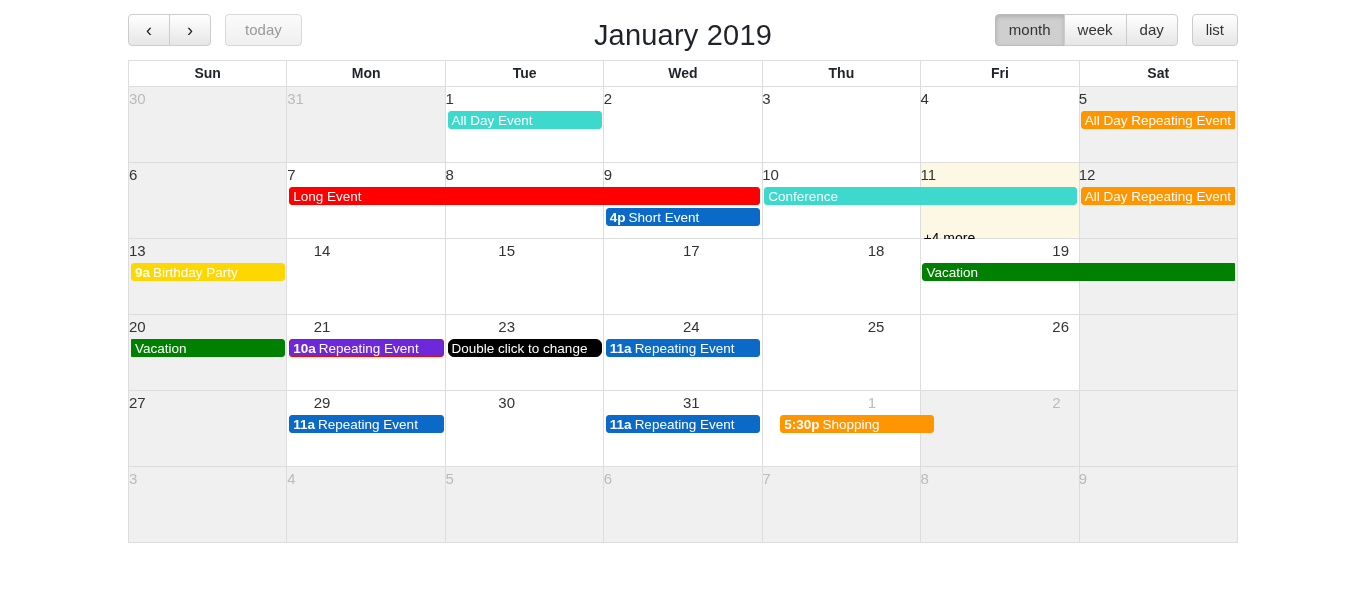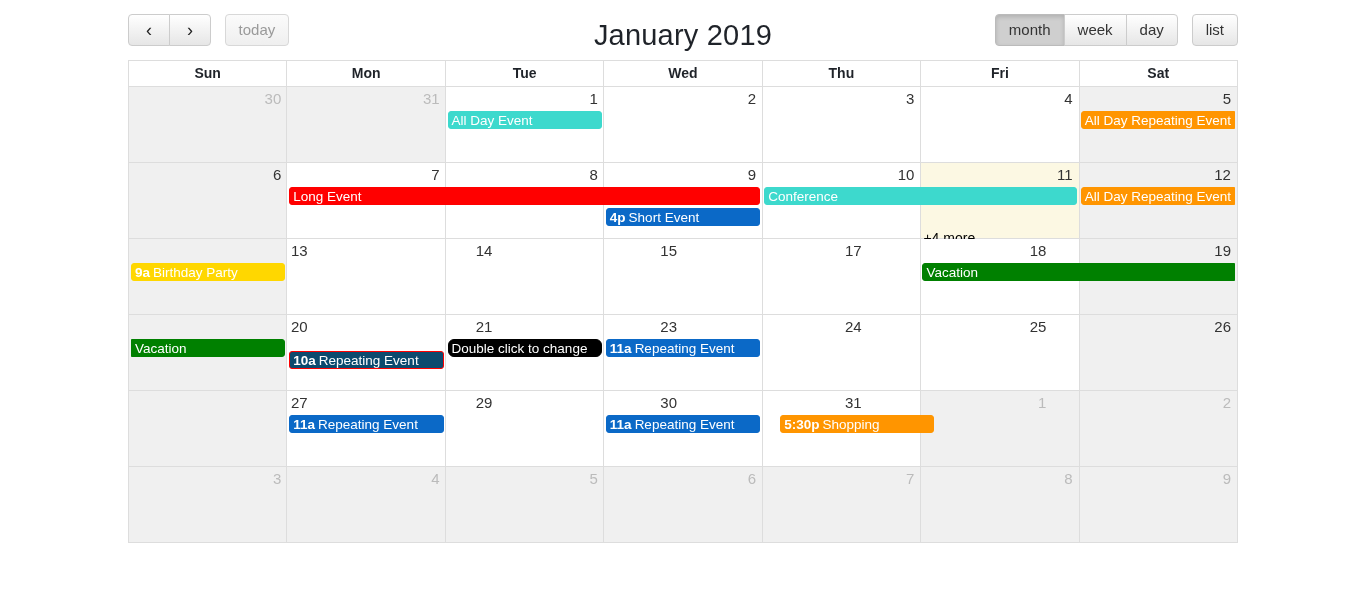--- a/index.html
+++ b/index.html
@@ -100,21 +100,21 @@
     width: 42px;
     padding: 0;
     font-size: 16px;
   }
   .fc-icon-button .glyph {
     display: block;
     font-size: 18px;
     line-height: 30px;
     color: #222;
   }
-  .fc-button-today { width: 64px; padding: 0; }
+  .fc-button-today { width: 77px; padding: 0; }
 
   
   .fc-view {
     border: 1px solid #dddddd;
     border-top: 1px solid #dddddd;
     box-sizing: border-box;
     width: 1110px;
   }
 
   .fc-head-row {
@@ -160,21 +160,20 @@
 
   .fc-num-row {
     position: absolute;
     left: 0; right: 0; top: 0;
     display: flex;
     pointer-events: none;
   }
   .fc-daynum {
     flex: 1 1 0;
     box-sizing: border-box;
-    text-align: right;
     padding: 2px 6px 0 0;
     font-size: 15px;
     line-height: 20px;
     color: #333333;
   }
   .fc-daynum.other { color: #bbbbbb; }
 
   
   .fc-seg-rows {
     position: absolute;
@@ -363,21 +362,21 @@
             <div class="fc-daynum">20</div>
             <div class="fc-daynum">21</div>
             <div class="fc-daynum">23</div>
             <div class="fc-daynum">24</div>
             <div class="fc-daynum">25</div>
             <div class="fc-daynum">26</div>
           </div>
           <div class="fc-seg-rows">
             <div class="fc-seg-row">
               <div class="fc-event nobr-left" style="left: 0%; width: calc(14.2857% - 4px); margin-left: 2px; background: rgb(0, 128, 0); border-color: rgb(0, 128, 0);"><span>Vacation</span></div>
-              <div class="fc-event" style="left: 14.2857%; width: calc(14.2857% - 4px); margin-left: 2px; background: #0c4a6e; border-color: rgb(255, 0, 0); margin-top: 12px;"><span class="t">10a</span><span>Repeating Event</span></div>
+              <div class="fc-event" style="left: 14.2857%; width: calc(14.2857% - 4px); margin-left: 2px; background: #6d28d9; border-color: rgb(255, 0, 0);"><span class="t">10a</span><span>Repeating Event</span></div>
               <div class="fc-event" style="left: 28.5714%; width: calc(14.2857% - 4px); margin-left: 2px; background: rgb(0, 0, 0); border-color: rgb(0, 0, 0); border-radius: 6px;"><span>Double click to change</span></div>
               <div class="fc-event" style="left: 42.8571%; width: calc(14.2857% - 4px); margin-left: 2px; background: rgb(11, 105, 199); border-color: rgb(11, 105, 199);"><span class="t">11a</span><span>Repeating Event</span></div>
             </div>
           </div>
         </div>
         <div class="fc-week">
           <div class="fc-bg-row">
             <div class="fc-bg-cell weekend"></div>
             <div class="fc-bg-cell"></div>
             <div class="fc-bg-cell"></div>

